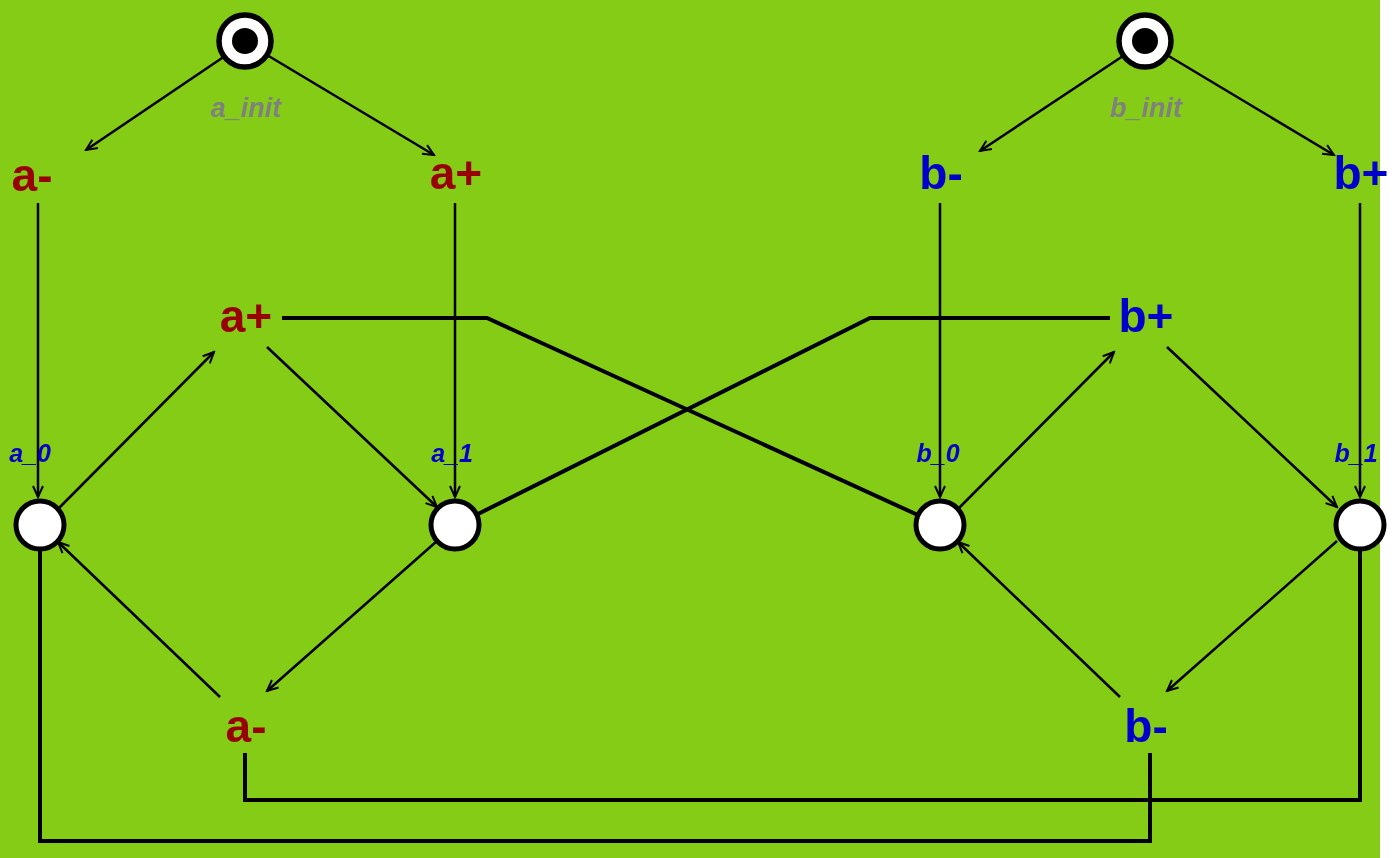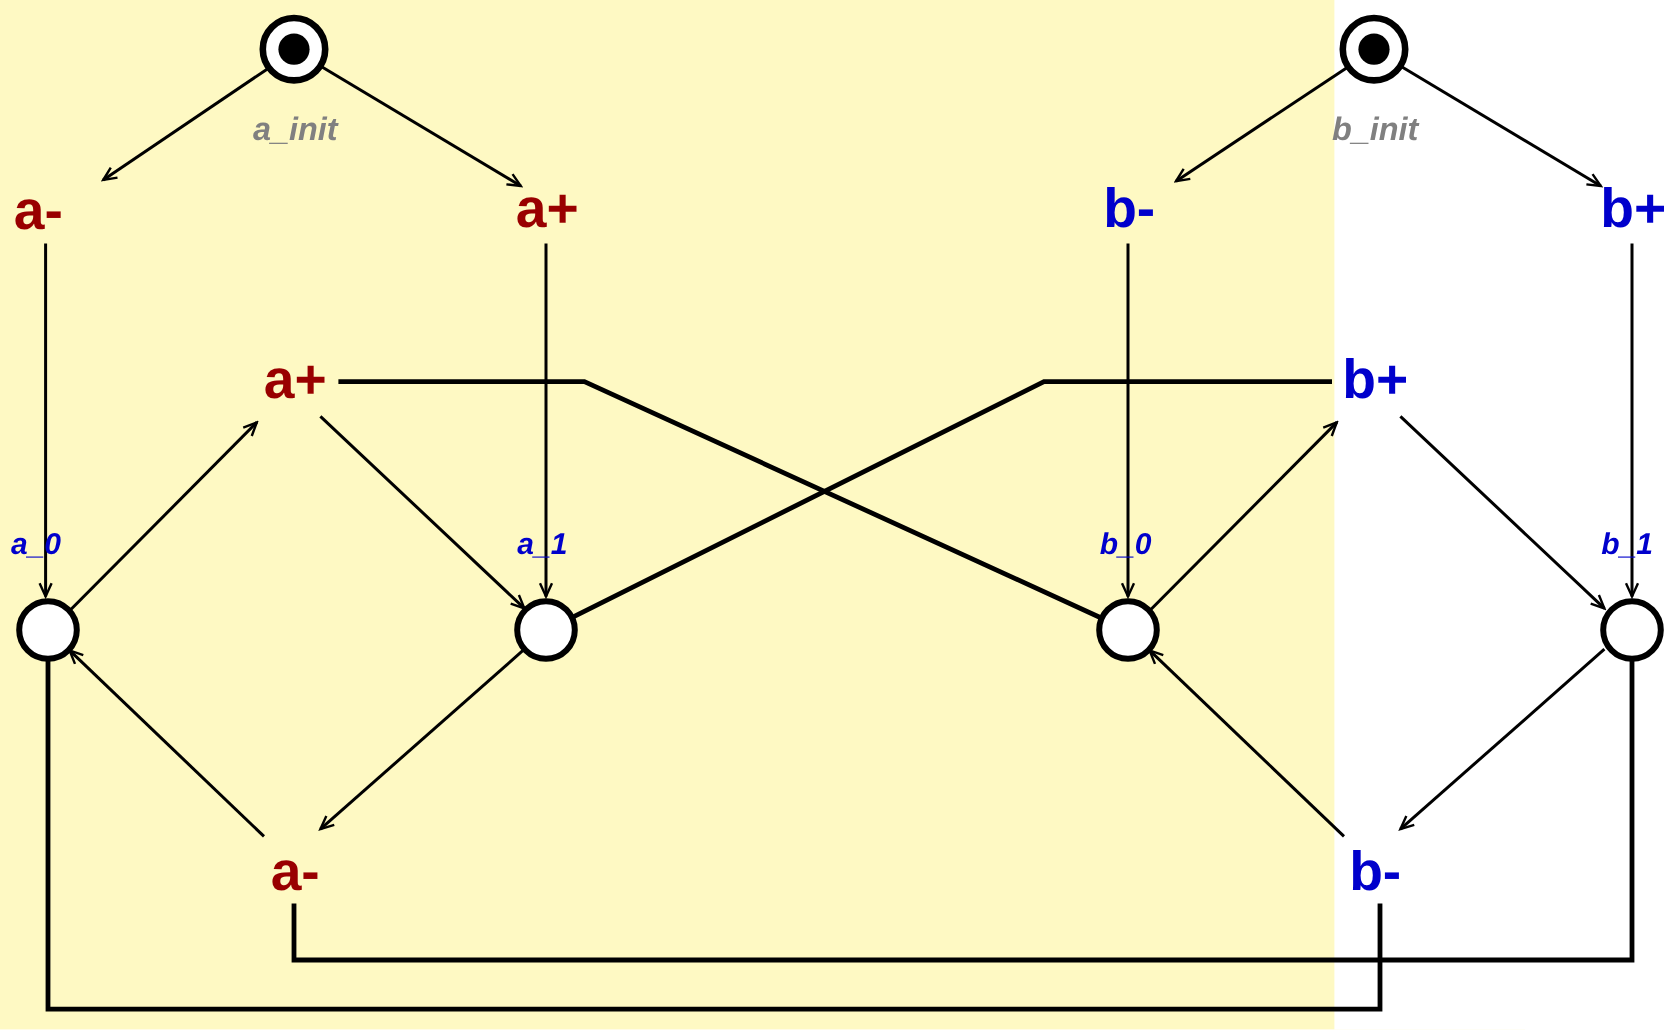--- a/index.html
+++ b/index.html
@@ -1,16 +1,16 @@
 <!DOCTYPE html>
 <html><head>
 <meta charset="utf-8">
 <style>
   html,body{margin:0;padding:0;background:#ffffff;}
-  .canvas{width:1112px;height:858px;position:relative;background:#fef9c3;}
+  .canvas{width:1380px;height:858px;position:relative;background:#84cc16;}
   svg{display:block;}
   .arc{stroke:#000;stroke-width:2.5;fill:none;}
   .readarc{stroke:#000;stroke-width:4;fill:none;stroke-linejoin:miter;}
   .place{fill:#ffffff;stroke:#000;stroke-width:5;}
   .initplace{fill:#ffffff;stroke:#000;stroke-width:5.5;}
   .token{fill:#000;stroke:none;}
   text{font-family:"Liberation Sans",sans-serif;text-anchor:middle;}
   .sig{font-size:46px;font-weight:bold;font-style:normal;}
   .plabel{font-size:25px;font-weight:bold;font-style:italic;}
   .ilabel{font-size:27px;font-weight:bold;font-style:italic;}

